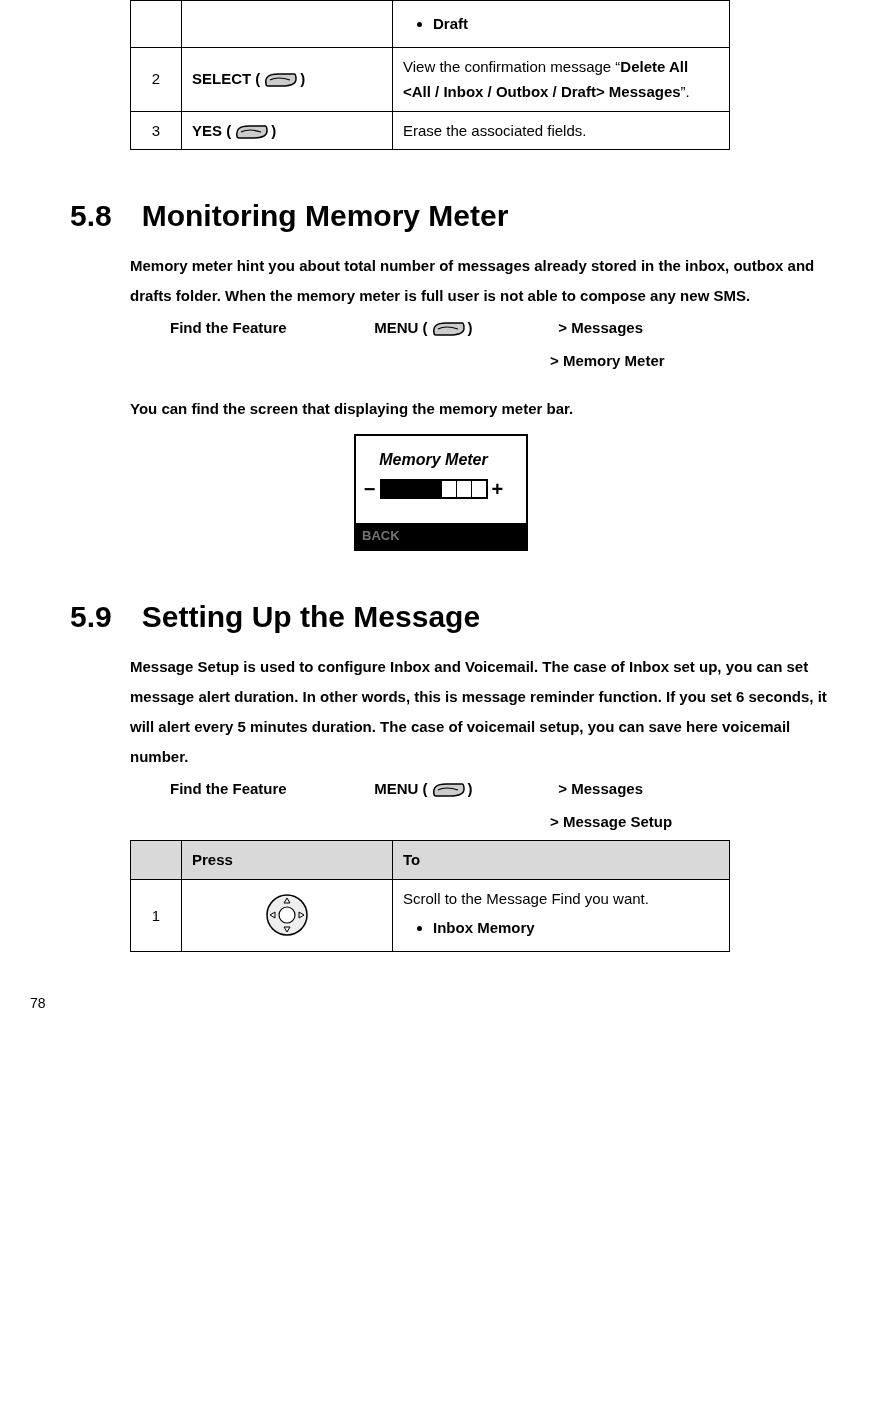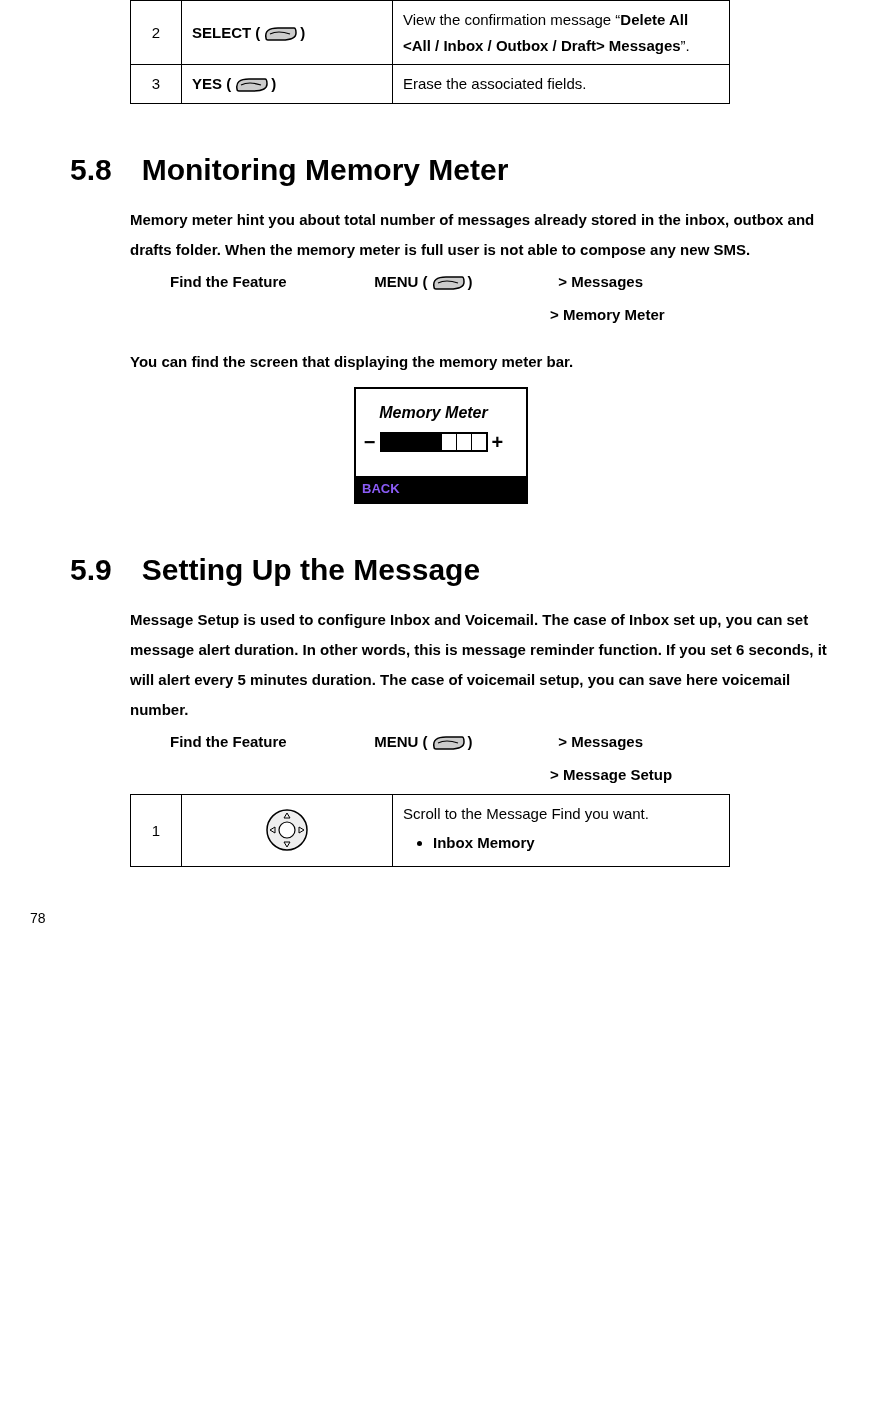--- a/index.html
+++ b/index.html
@@ -78,32 +78,41 @@
     font-style: italic;
     margin-bottom: 6px;
   }
   .meter-row { display:flex; align-items:center; justify-content:center; gap:4px; margin-bottom:24px;}
   .meter-box { border:2px solid #000; display:flex; }
   .meter-seg { width:14px; height:16px; border-right:1px solid #000; }
   .meter-seg:last-child { border-right:none; }
   .meter-seg.fill { background:#000; }
   .minus, .plus { font-size:20px; font-weight:bold; line-height:1; }
   .screen-foot {
-    background:#000; color:#8b5cf6; font-weight:bold;
+    background:#000; color:#737373; font-weight:bold;
     font-family:"Arial Black", Arial; font-size:13px;
     padding:2px 6px; text-align:left;
   }
   ul.compact { margin:4px 0 4px 30px; padding:0; }
   ul.compact li { font-weight:bold; }
 </style>
 </head>
 <body>
 
 <table>
   <tbody>
+      <tr>
+    <td class="num-col"></td>
+    <td class="press-col"></td>
+    <td>
+      <ul class="compact">
+            <li>Draft</li>
+          </ul>
+    </td>
+  </tr>
   <tr>
     <td class="num-col">2</td>
     <td class="press-col">
       <b><span>SELECT</span> (<svg class="btn-icon" width="40" height="20">
               <path d="M6 14 Q4 4 18 4 L34 4 Q36 4 36 9 Q36 16 22 16 L8 16 Q6 16 6 14 Z" fill="#ccc" stroke="#000" stroke-width="1.5"></path>
               <path d="M10 10 Q18 6 30 10" fill="none" stroke="#000" stroke-width="1.2"></path>
             </svg>)</b>
     </td>
     <td>
       <span>View the confirmation message “</span><b>Delete All &lt;All / Inbox / Outbox / Draft&gt; Messages</b><span>”.</span>
@@ -165,20 +174,25 @@
   <span class="col2"><span>MENU</span> (<svg class="btn-icon" width="40" height="20">
         <path d="M6 14 Q4 4 18 4 L34 4 Q36 4 36 9 Q36 16 22 16 L8 16 Q6 16 6 14 Z" fill="#ccc" stroke="#000" stroke-width="1.5"></path>
         <path d="M10 10 Q18 6 30 10" fill="none" stroke="#000" stroke-width="1.2"></path>
       </svg>)</span>
   <span class="col3">&gt; Messages</span>
 </div>
 <div class="feature-sub" style="margin-bottom:6px;">&gt; Message Setup</div>
 
 <table>
   <tbody>
+      <tr>
+    <th class="num-col"></th>
+    <th class="press-col">Press</th>
+    <th>To</th>
+  </tr>
   <tr>
     <td class="num-col">1</td>
     <td class="press-col" style="text-align:center;">
       <svg class="nav-icon" width="48" height="48">
         <circle cx="24" cy="24" r="20" fill="#eee" stroke="#000" stroke-width="1.5"></circle>
         <circle cx="24" cy="24" r="8" fill="#fff" stroke="#000" stroke-width="1.2"></circle>
         <polygon points="24,7 21,12 27,12" fill="none" stroke="#000"></polygon>
         <polygon points="24,41 21,36 27,36" fill="none" stroke="#000"></polygon>
         <polygon points="7,24 12,21 12,27" fill="none" stroke="#000"></polygon>
         <polygon points="41,24 36,21 36,27" fill="none" stroke="#000"></polygon>

